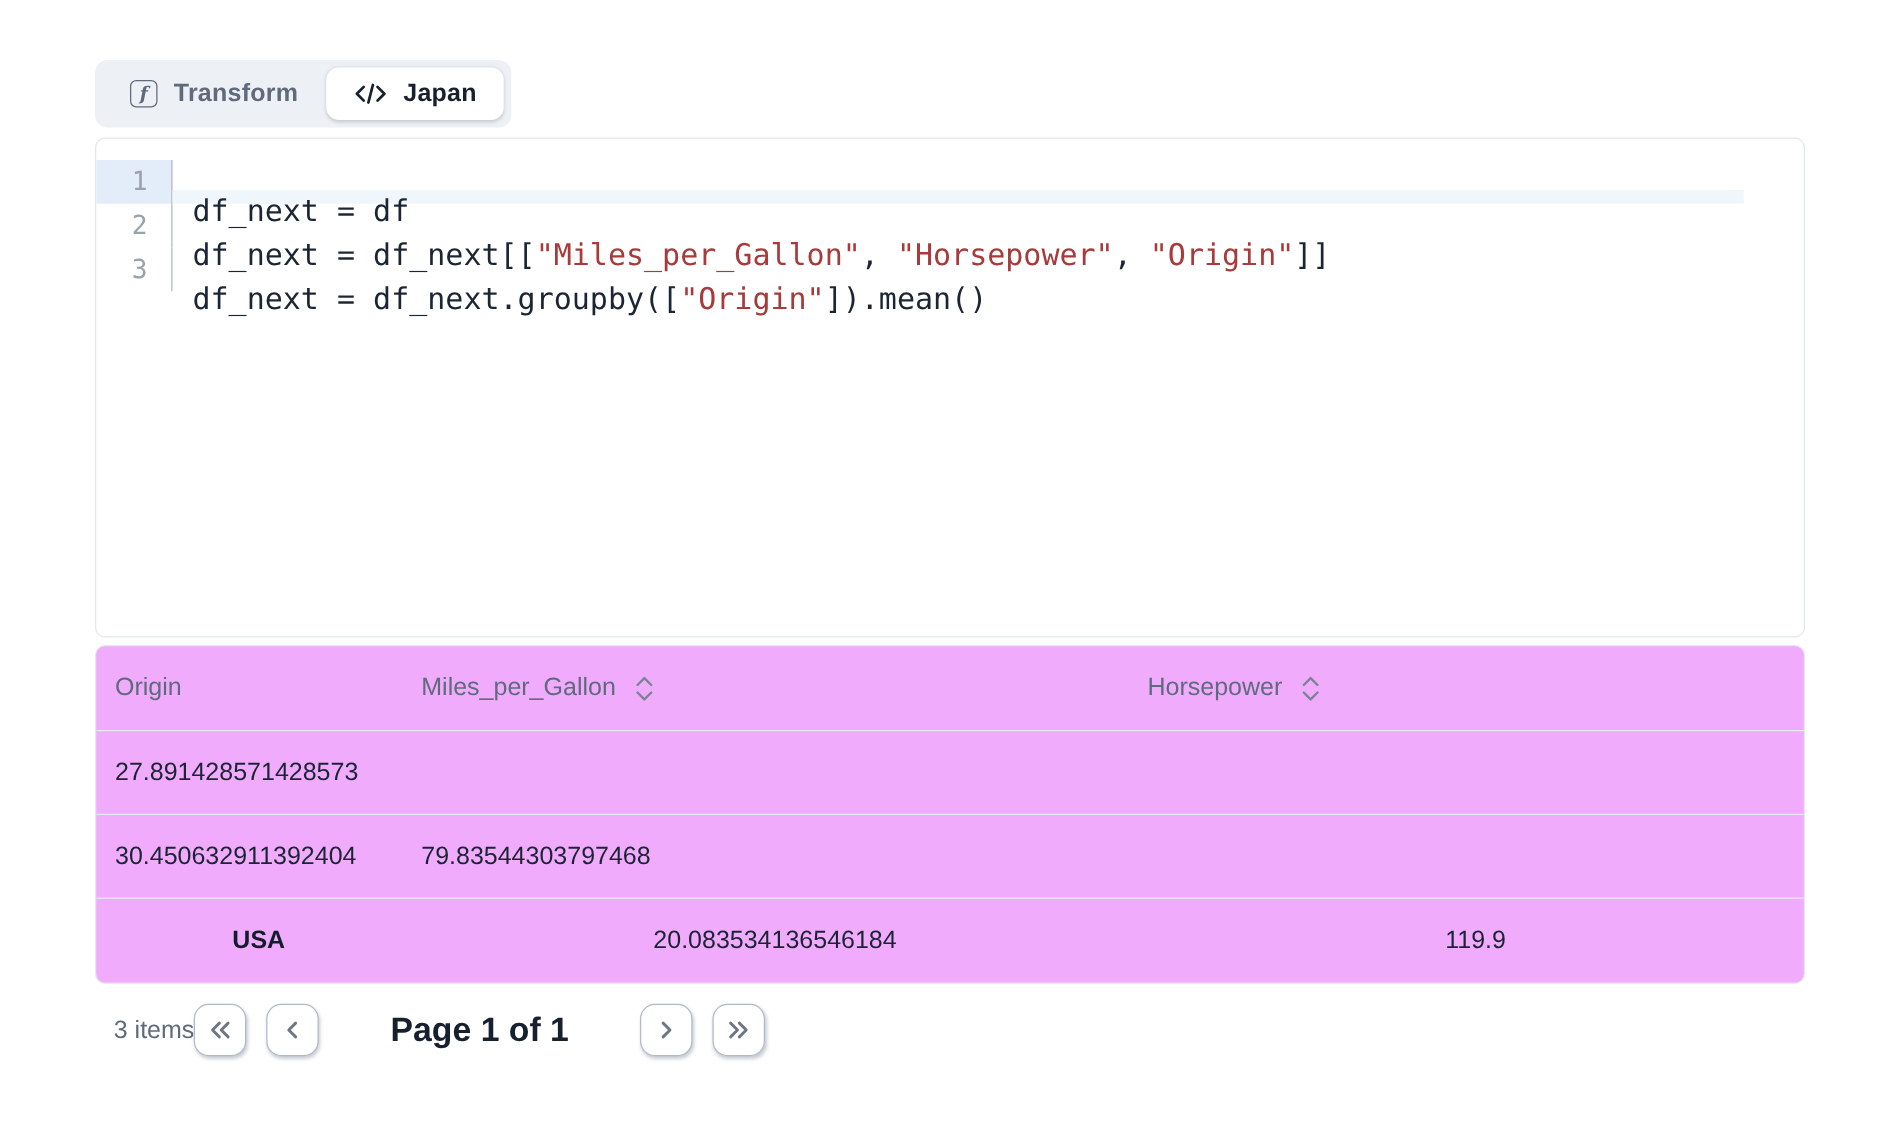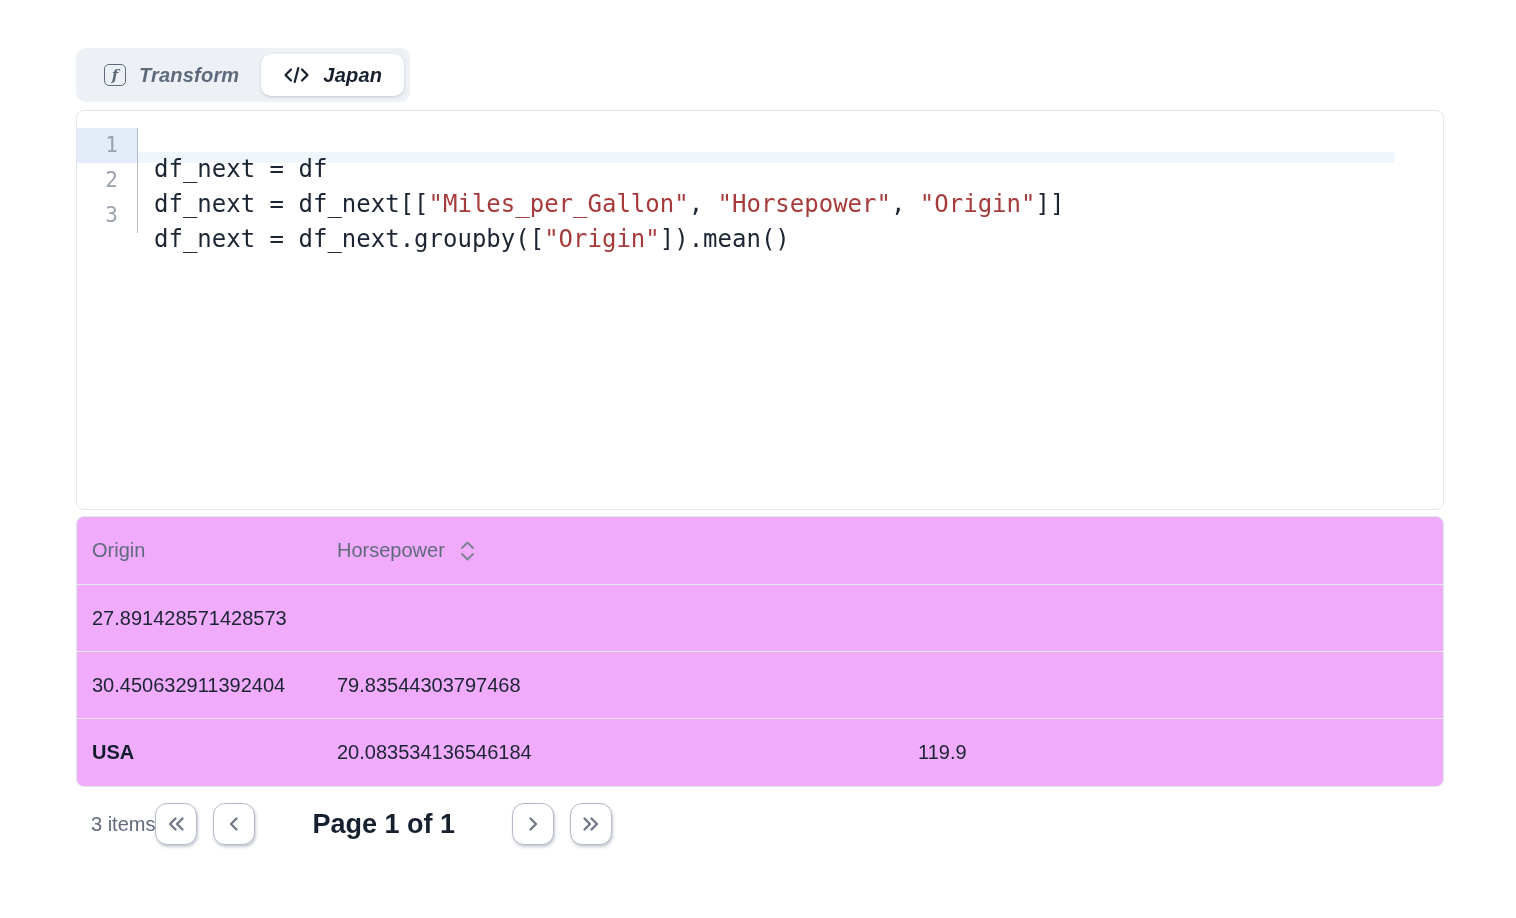--- a/index.html
+++ b/index.html
@@ -12,21 +12,21 @@
   html,body{margin:0;padding:0;background:#ffffff;}
   body{width:1516px;height:918px;font-family:"Liberation Sans",sans-serif;color:var(--cell-text);}
   .app{padding:48px 0 0 76px;width:1516px;}
 
   
   .tabbar{display:inline-flex;align-items:center;background:var(--tabbar-bg);
     border-radius:10px;padding:6px;height:54px;margin-bottom:8px;}
   .tab{display:flex;align-items:center;gap:13px;border:none;background:transparent;
     padding:0 22px;height:42px;border-radius:10px;cursor:pointer;
     font-family:"Liberation Sans",sans-serif;font-size:20px;}
-  .tab .tab-label{color:var(--muted-text);font-weight:600;letter-spacing:.2px;font-style:italic;}
+  .tab .tab-label{color:var(--muted-text);font-weight:600;letter-spacing:.2px;}
   .tab.active{background:#ffffff;box-shadow:0 1px 3px rgba(15,25,40,.18);}
   .tab.active .tab-label{color:var(--accent-text);font-weight:700;}
   .fn-icon{width:22px;height:22px;border:1.8px solid var(--muted-text);border-radius:5px;
     display:flex;align-items:center;justify-content:center;
     font-family:"DejaVu Serif",serif;font-style:italic;font-weight:600;
     font-size:15px;color:var(--muted-text);line-height:1;}
 
   
   .editor{width:1368px;height:400px;border:1px solid var(--panel-border);border-radius:8px;
     background:#ffffff;overflow:hidden;padding-top:17px;}
@@ -40,21 +40,21 @@
   .line-end-spacer{width:48px;flex:0 0 48px;}
   .code-line.active .gutter-cell{background:var(--active-gutter-bg);}
   .code-line.active .code-text{background:var(--active-line-bg);}
   .tok-str{color:var(--string-red);}
 
   
   .result-table{width:1368px;margin-top:6px;border:1px solid var(--panel-border);
     border-radius:8px;background:#f0abfc;overflow:hidden;}
   .t-row{display:grid;grid-template-columns:245px 581px 1fr;align-items:center;
     border-bottom:1px solid var(--row-border);}
-  .t-row:last-child{border-bottom:none;}
+  .t-row:last-child{border-bottom:none;text-align:center;}
   .t-row.head{height:68px;}
   .t-row.body{height:67px;}
   .t-cell{padding-left:15px;font-size:20px;}
   .t-row.head .t-cell{color:var(--muted-text);display:flex;align-items:center;gap:15px;}
   .t-row.body .t-cell{color:var(--cell-text);}
   .t-row.body .t-cell.rowhead{font-weight:700;color:#121c2b;}
   .sort-icon{display:inline-flex;}
 
   
   .footer{width:1368px;margin-top:16px;display:flex;align-items:center;
@@ -116,20 +116,29 @@
     </div>
   </div>
 
   
   <div class="result-table">
     <div class="t-row head">
       <div class="t-cell">
         <span>Origin</span>
       </div>
       <div class="t-cell">
+        <span>Miles_per_Gallon</span>
+        <span class="sort-icon">
+          <svg width="15" height="22" viewBox="0 0 15 22" fill="none" stroke="#7b8495" stroke-width="1.9" stroke-linecap="round" stroke-linejoin="round">
+            <polyline points="2,8 7.5,2.5 13,8"></polyline>
+              <polyline points="2,14 7.5,19.5 13,14"></polyline>
+          </svg>
+        </span>
+      </div>
+      <div class="t-cell">
         <span>Horsepower</span>
         <span class="sort-icon">
           <svg width="15" height="22" viewBox="0 0 15 22" fill="none" stroke="#7b8495" stroke-width="1.9" stroke-linecap="round" stroke-linejoin="round">
             <polyline points="2,8 7.5,2.5 13,8"></polyline>
               <polyline points="2,14 7.5,19.5 13,14"></polyline>
           </svg>
         </span>
       </div>
     </div>
 

